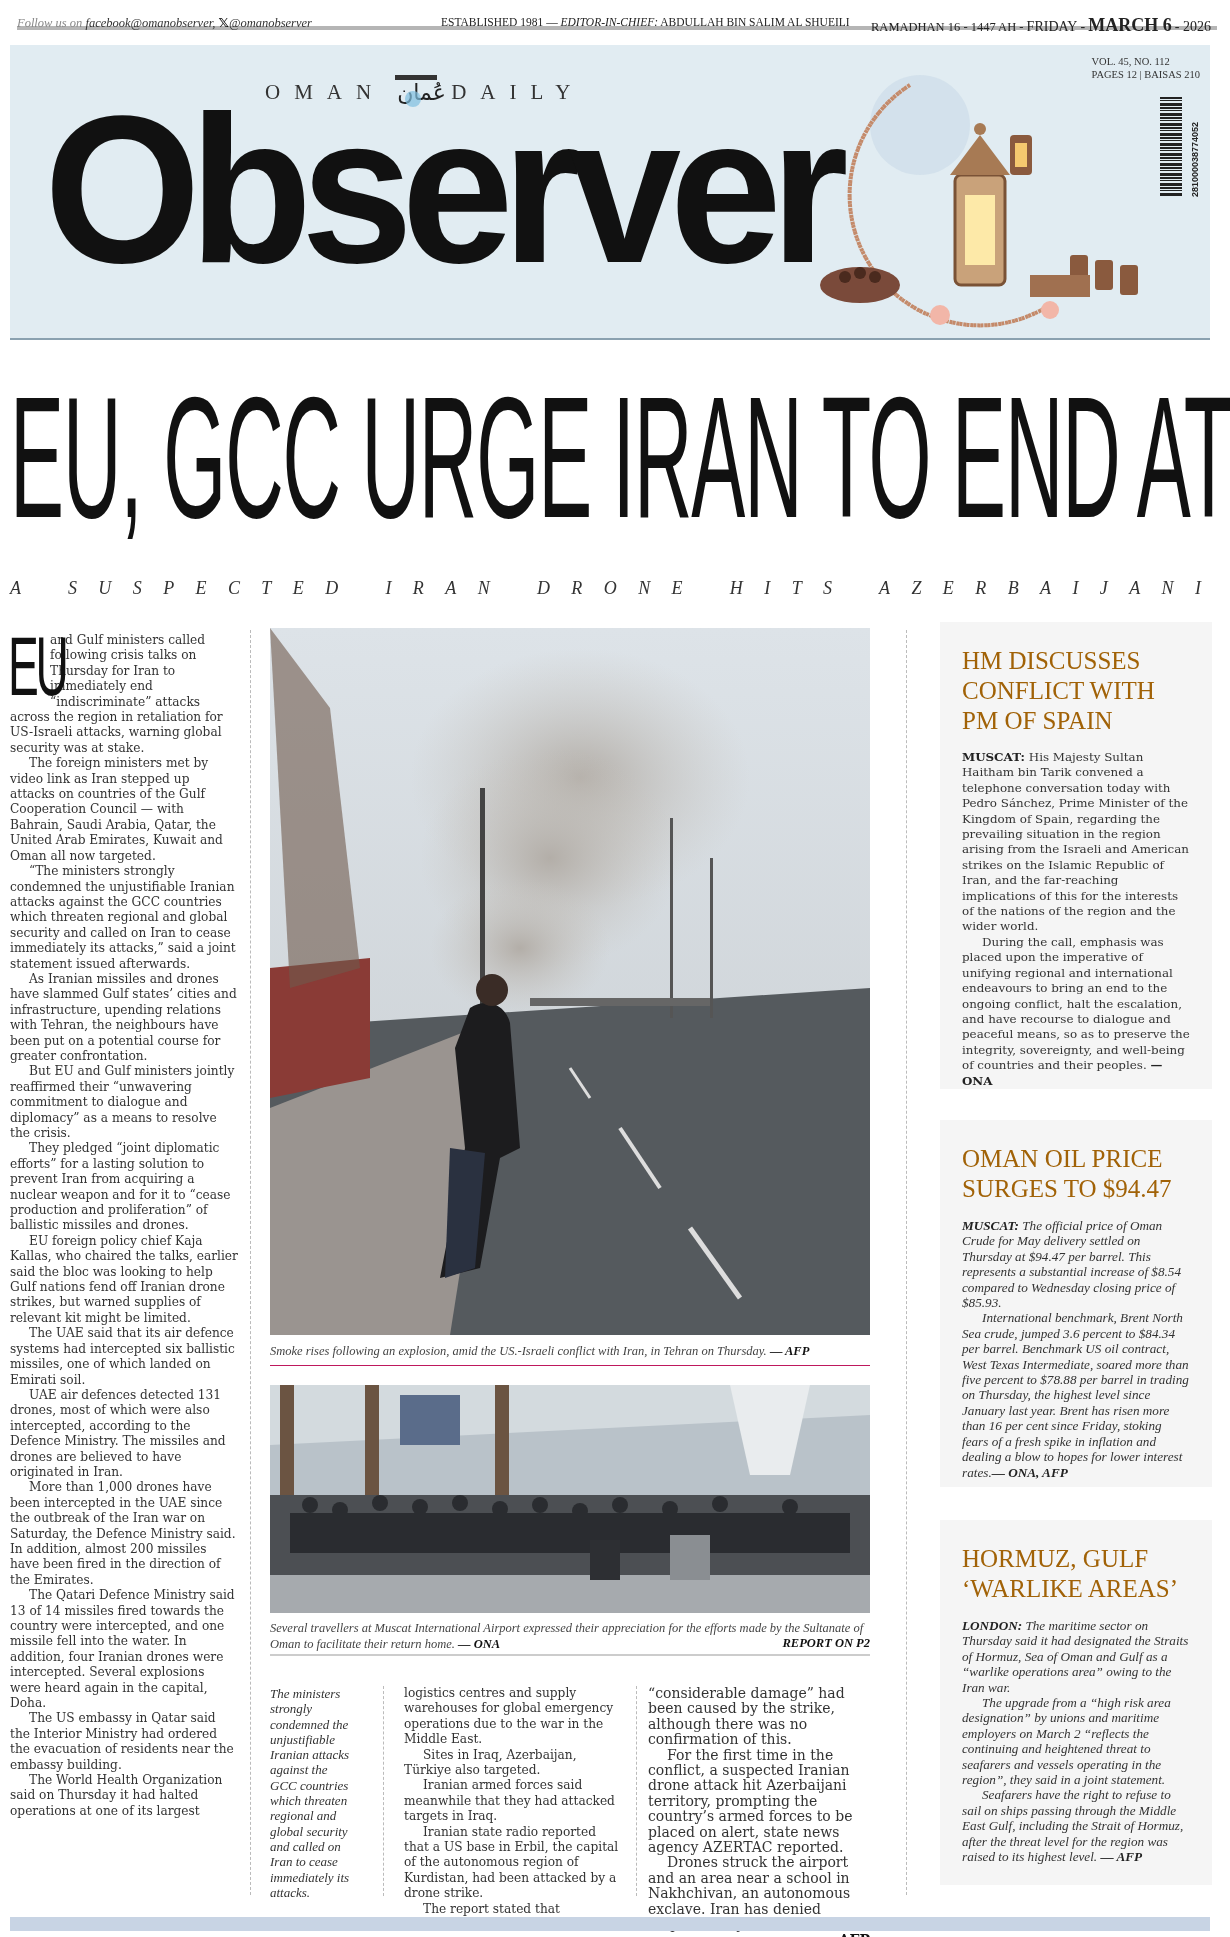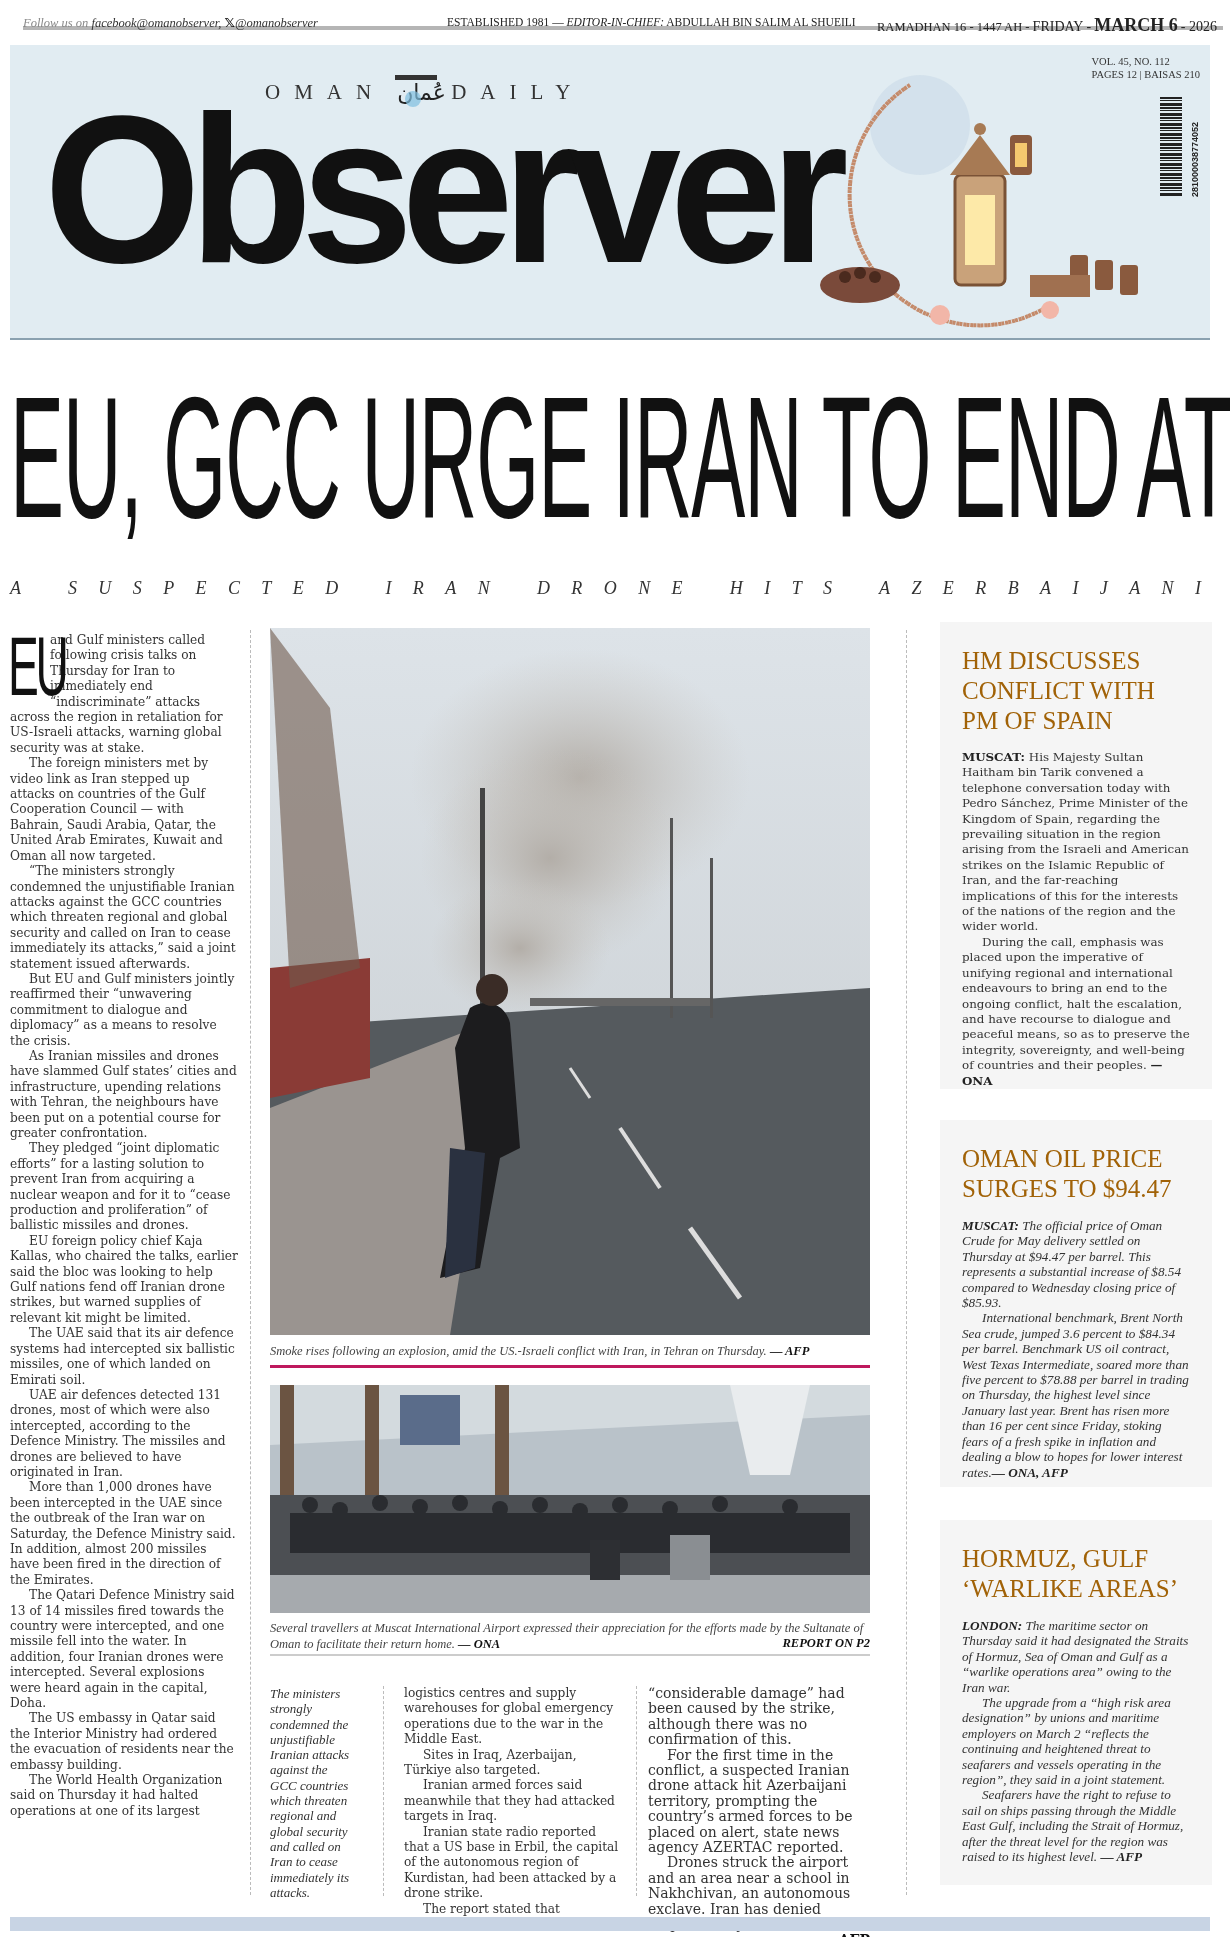--- a/index.html
+++ b/index.html
@@ -1,18 +1,18 @@
 <!DOCTYPE html>
 <html><head>
 <meta charset="utf-8">
 <style>
 *{box-sizing:border-box;margin:0;padding:0}
 html,body{width:1230px;height:1937px;background:#fff;overflow:hidden}
 body{font-family:"DejaVu Serif",serif;color:#222;position:relative}
-.topbar{position:absolute;left:23px;top:0;width:1200px;height:30px;border-bottom:4px solid #b5b5b5;display:flex;align-items:center;font-size:11px}
+.topbar{position:absolute;left:17px;top:0;width:1200px;height:30px;border-bottom:4px solid #b5b5b5;display:flex;align-items:center;font-size:11px}
 .topbar .follow{position:absolute;left:0;top:15px;color:#888;font-style:italic;font-family:"Liberation Serif",serif;font-size:12.5px}
 .topbar .follow b{color:#333;font-weight:normal}
 .topbar .xicon{display:inline-block;font-style:normal;font-weight:bold;font-family:"DejaVu Sans",sans-serif;font-size:13px;color:#111}
 .topbar .est{position:absolute;left:424px;top:16px;font-family:"Liberation Serif",serif;font-size:11.5px;color:#222}
 .topbar .est i{font-style:italic}
 .topbar .est b{font-weight:normal}
 .topbar .date{position:absolute;right:6px;top:15px;font-family:"Liberation Serif",serif;font-size:12.5px;color:#222}
 .topbar .date b{font-weight:bold}
 .masthead{position:absolute;left:10px;top:45px;width:1200px;height:295px;background:#e1ecf2;border-bottom:2px solid #8aa1b0}
 .masthead .omandaily{position:absolute;left:255px;top:30px;font-family:"Liberation Serif",serif;font-size:21px;letter-spacing:14px;color:#333;display:flex;align-items:center}
@@ -31,21 +31,21 @@
 .col{position:absolute;font-family:"DejaVu Serif",serif;font-size:12px;line-height:15.4px;color:#333}
 .col p{text-indent:19px}
 .col p.first{text-indent:0}
 .dropcap{float:left;font-family:"Liberation Sans",sans-serif;font-size:84px;line-height:70px;height:74px;margin:-2px 6px 0 -2px;letter-spacing:-6px;transform:scaleX(.55);transform-origin:left top;width:36px;color:#111}
 .col1{left:10px;top:633px;width:228px;font-size:12.2px}
 .vrule{position:absolute;border-left:1px dashed #bbb}
 .photo1{position:absolute;left:270px;top:628px;width:600px;height:707px;overflow:hidden;background:#cfd3d6}
 .photo2{position:absolute;left:270px;top:1385px;width:600px;height:228px;overflow:hidden;background:#777}
 .caption{position:absolute;font-family:"Liberation Serif",serif;font-style:italic;font-size:12.5px;color:#444;line-height:16px}
 .caption b{font-weight:bold;color:#111}
-.caption1{left:270px;top:1343px;width:600px;border-bottom:3px solid #be185d;padding-bottom:6px}
+.caption1{left:270px;top:1343px;width:600px;border-bottom:1px solid #be185d;padding-bottom:6px}
 .caption2{left:270px;top:1620px;width:600px;border-bottom:2px solid #ccc;padding-bottom:2px}
 .caption2 .rep{position:absolute;right:0;bottom:3px;font-weight:bold;color:#111}
 .pull{position:absolute;left:270px;top:1686px;width:86px;font-family:"Liberation Serif",serif;font-style:italic;font-size:13px;line-height:15.3px;color:#333}
 .col2{left:404px;top:1686px;width:220px;font-size:12.2px}
 .col3{left:648px;top:1686px;width:222px;font-size:14px}
 .col3 .sig{text-align:right;font-weight:bold;color:#111}
 .box{position:absolute;left:940px;width:272px;background:#f5f5f5;padding:24px 22px 18px 22px}
 .box h2{font-family:"Liberation Serif",serif;font-weight:normal;font-size:25px;line-height:30px;color:#a16207;margin-bottom:14px}
 .box .body{font-family:"DejaVu Serif",serif;font-size:11.9px;line-height:15.4px;color:#333}
 .box .body p{text-indent:20px}
@@ -118,22 +118,22 @@
 </div>
 
 <div class="headline"><span>EU, GCC URGE IRAN TO END ATTACKS</span></div>
 <div class="subhead">A SUSPECTED IRAN DRONE HITS AZERBAIJANI TERRITORY</div>
 
 <div class="col col1">
   <span class="dropcap">EU</span>
   <p class="first">and Gulf ministers called following crisis talks on Thursday for Iran to immediately end “indiscriminate” attacks across the region in retaliation for US-Israeli attacks, warning global security was at stake.</p>
   <p>The foreign ministers met by video link as Iran stepped up attacks on countries of the Gulf Cooperation Council — with Bahrain, Saudi Arabia, Qatar, the United Arab Emirates, Kuwait and Oman all now targeted.</p>
   <p>“The ministers strongly condemned the unjustifiable Iranian attacks against the GCC countries which threaten regional and global security and called on Iran to cease immediately its attacks,” said a joint statement issued afterwards.</p>
+  <p>As Iranian missiles and drones have slammed Gulf states’ cities and infrastructure, upending relations with Tehran, the neighbours have been put on a potential course for greater confrontation.</p>
   <p>But EU and Gulf ministers jointly reaffirmed their “unwavering commitment to dialogue and diplomacy” as a means to resolve the crisis.</p>
-  <p>As Iranian missiles and drones have slammed Gulf states’ cities and infrastructure, upending relations with Tehran, the neighbours have been put on a potential course for greater confrontation.</p>
   <p>They pledged “joint diplomatic efforts” for a lasting solution to prevent Iran from acquiring a nuclear weapon and for it to “cease production and proliferation” of ballistic missiles and drones.</p>
   <p>EU foreign policy chief Kaja Kallas, who chaired the talks, earlier said the bloc was looking to help Gulf nations fend off Iranian drone strikes, but warned supplies of relevant kit might be limited.</p>
   <p>The UAE said that its air defence systems had intercepted six ballistic missiles, one of which landed on Emirati soil.</p>
   <p>UAE air defences detected 131 drones, most of which were also intercepted, according to the Defence Ministry. The missiles and drones are believed to have originated in Iran.</p>
   <p>More than 1,000 drones have been intercepted in the UAE since the outbreak of the Iran war on Saturday, the Defence Ministry said. In addition, almost 200 missiles have been fired in the direction of the Emirates.</p>
   <p>The Qatari Defence Ministry said 13 of 14 missiles fired towards the country were intercepted, and one missile fell into the water. In addition, four Iranian drones were intercepted. Several explosions were heard again in the capital, Doha.</p>
   <p>The US embassy in Qatar said the Interior Ministry had ordered the evacuation of residents near the embassy building.</p>
   <p>The World Health Organization said on Thursday it had halted operations at one of its largest</p>
 </div>
 

